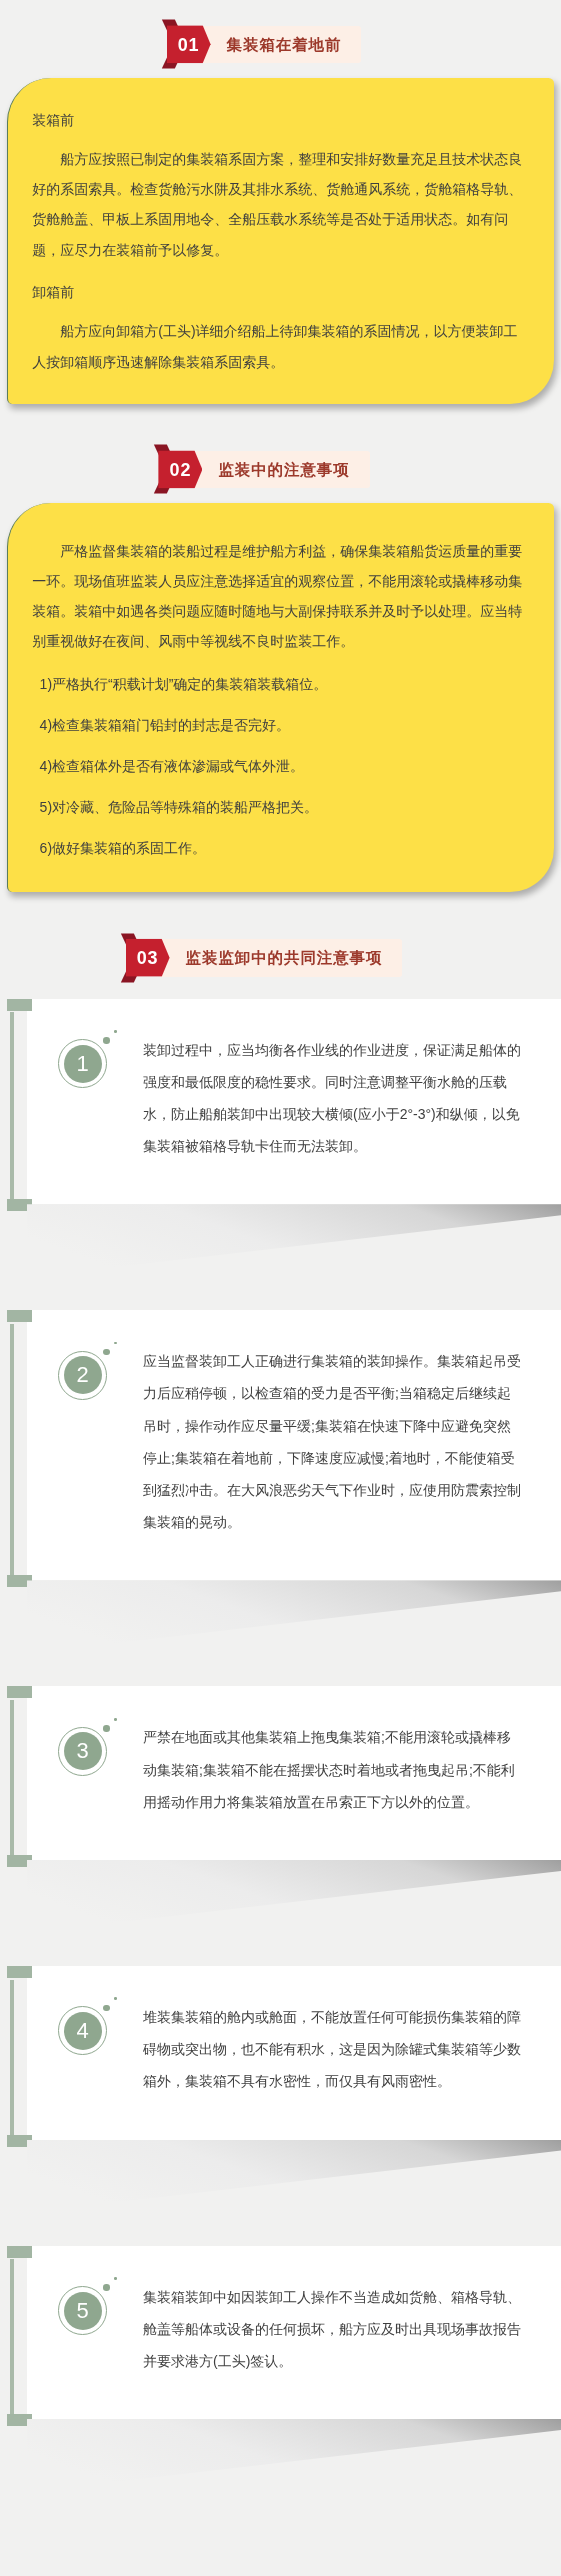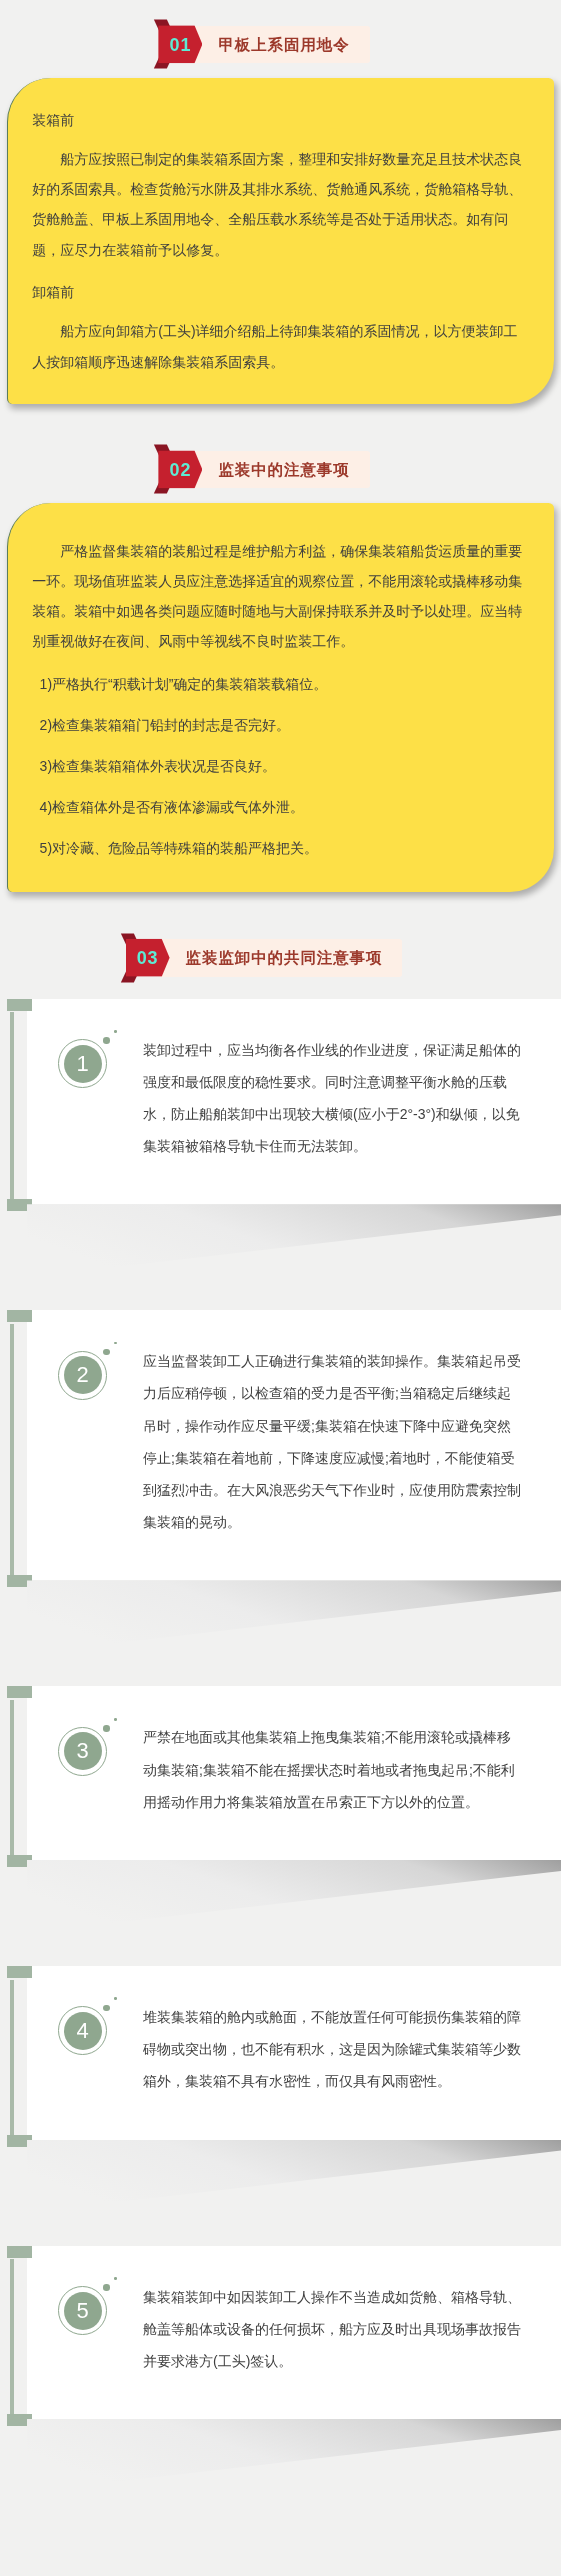--- a/index.html
+++ b/index.html
@@ -26,21 +26,21 @@
     padding:11px 20px 11px 27px;
     border-radius:2.7px;
   }
   .badge-wrap{position:absolute;left:-33px;top:50%;transform:translateY(-50%);width:45px;height:49px;}
   .badge-wrap .fold{position:absolute;left:0.9px;width:12.7px;height:11px;background:#8a1523;}
   .fold-top{top:0;transform:skewX(25deg);transform-origin:bottom left;}
   .fold-bottom{bottom:0;transform:skewX(-25deg);transform-origin:top left;}
   .badge{
     position:absolute;top:5.5px;left:0;
     width:44px;height:38px;
-    background:#c5202e;color:#5eead4;
+    background:#c5202e;color:#ffffff;
     display:flex;align-items:center;justify-content:center;
     font-size:18px;
     clip-path:polygon(0 0,82% 0,100% 50%,82% 100%,0 100%);
   }
 
   
   .card{
     background:#fde047;
     border-left:1.8px solid #5a7d5c;
     border-radius:44px 5.5px 44px 5.5px;
@@ -94,21 +94,21 @@
 <div class="page">
 
   <div>
     <div class="sec-header first">
       <div class="pill">
         <div class="badge-wrap">
           <span class="fold fold-top"></span>
           <span class="fold fold-bottom"></span>
           <span class="badge">01</span>
         </div>
-        <span>甲板上系固用地令</span>
+        <span>集装箱在着地前</span>
       </div>
     </div>
     <div class="card">
       <div class="plabel">装箱前</div>
       <div class="para">船方应按照已制定的集装箱系固方案，整理和安排好数量充足且技术状态良好的系固索具。检查货舱污水阱及其排水系统、货舱通风系统，货舱箱格导轨、货舱舱盖、甲板上系固用地令、全船压载水系统等是否处于适用状态。如有问题，应尽力在装箱前予以修复。</div>
       <div class="plabel">卸箱前</div>
       <div class="para">船方应向卸箱方(工头)详细介绍船上待卸集装箱的系固情况，以方便装卸工人按卸箱顺序迅速解除集装箱系固索具。</div>
     </div>
   </div>
 
@@ -119,24 +119,24 @@
           <span class="fold fold-top"></span>
           <span class="fold fold-bottom"></span>
           <span class="badge">02</span>
         </div>
         <span>监装中的注意事项</span>
       </div>
     </div>
     <div class="card">
       <div class="para">严格监督集装箱的装船过程是维护船方利益，确保集装箱船货运质量的重要一环。现场值班监装人员应注意选择适宜的观察位置，不能用滚轮或撬棒移动集装箱。装箱中如遇各类问题应随时随地与大副保持联系并及时予以处理。应当特别重视做好在夜间、风雨中等视线不良时监装工作。</div>
       <div class="li">1)严格执行“积载计划”确定的集装箱装载箱位。</div>
-      <div class="li">2)检查集装箱箱门铅封的封志是否完好。</div>
-      <div class="li">3)检查集装箱箱体外表状况是否良好。</div>
+      <div class="li">4)检查集装箱箱门铅封的封志是否完好。</div>
       <div class="li">4)检查箱体外是否有液体渗漏或气体外泄。</div>
       <div class="li">5)对冷藏、危险品等特殊箱的装船严格把关。</div>
+      <div class="li">6)做好集装箱的系固工作。</div>
     </div>
   </div>
 
   <div>
     <div class="sec-header">
       <div class="pill">
         <div class="badge-wrap">
           <span class="fold fold-top"></span>
           <span class="fold fold-bottom"></span>
           <span class="badge">03</span>

